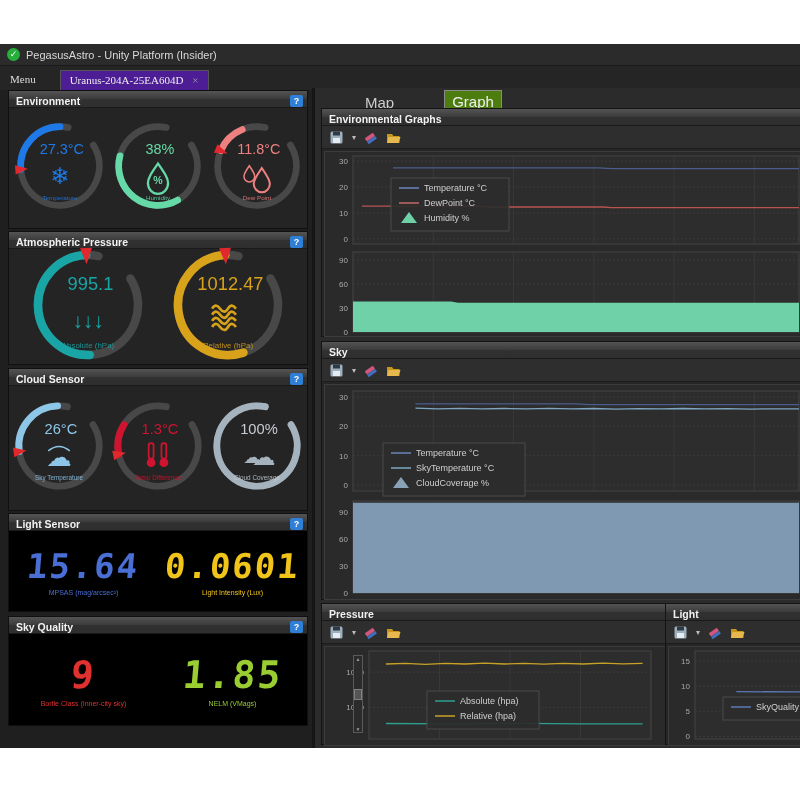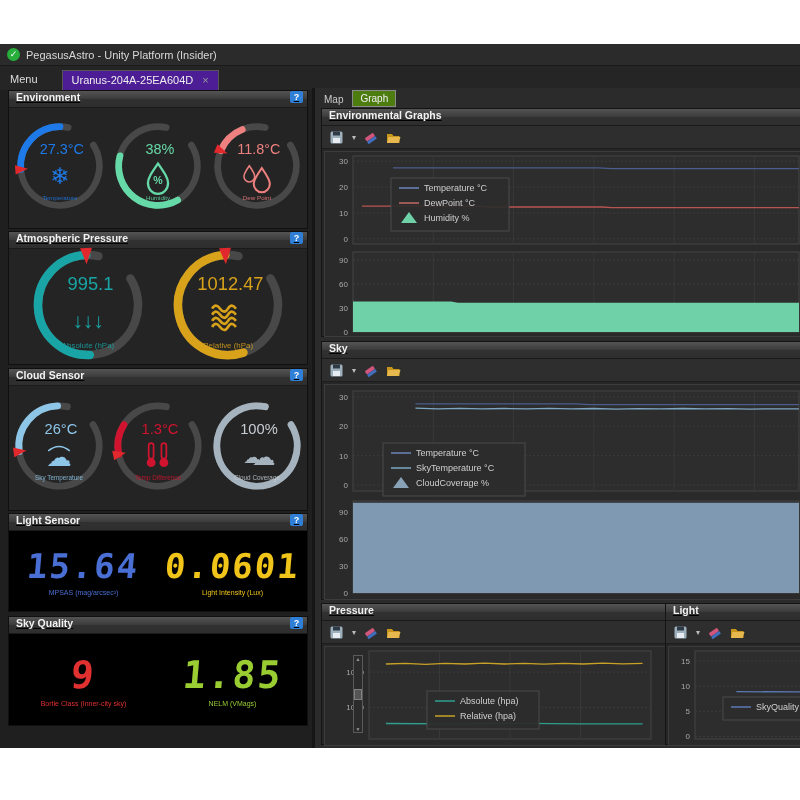--- a/index.html
+++ b/index.html
@@ -1,37 +1,37 @@
 <!DOCTYPE html>
 <html><head>
 <meta charset="utf-8">
 <style>
   html,body{margin:0;padding:0;}
   body{width:800px;height:800px;background:#ffffff;font-family:"Liberation Sans",sans-serif;overflow:hidden;position:relative;}
   #app{position:absolute;left:0;top:44px;width:800px;height:704px;background:#1f1f1f;overflow:hidden;}
   .titlebar{position:absolute;left:0;top:0;width:100%;height:22px;background:#2b2b2b;display:flex;align-items:center;padding-left:7px;box-sizing:border-box;border-bottom:1px solid #1a1a1a;}
   .appicon{width:13px;height:13px;border-radius:50%;background:#27ae3b;color:#fff;font-size:9px;line-height:13px;text-align:center;margin-right:6px;flex:0 0 auto;}
   .title{font-size:11px;color:#d8d8d8;text-align:center;}
-  .menubar{position:absolute;left:0;top:22px;width:100%;height:24px;background:#252526;display:flex;align-items:flex-end;}
+  .menubar{position:absolute;left:0;top:22px;width:100%;height:24px;background:#252526;display:flex;align-items:flex-end;font-family:Liberation Serif, serif;}
   .menu{font-size:11px;color:#dddddd;padding:4px 10px 5px 10px;}
   .doctab{font-size:11px;color:#eeeeee;background:#4c1d95;border:1px solid #555;border-bottom:none;padding:3px 9px 4px 9px;margin-left:14px;display:flex;gap:9px;align-items:center;}
   .closex{color:#9a9a9a;font-size:11px;}
   #leftcol{position:absolute;left:8px;top:46px;width:300px;height:656px;}
   .panel{position:absolute;left:0;width:300px;background:#242424;border:1px solid #101010;box-sizing:border-box;}
-  .phead{height:16px;background:linear-gradient(#545454,#3b3b3b 50%,#313131 52%,#2e2e2e);display:flex;align-items:flex-start;justify-content:space-between;padding:0 4px 0 7px;border-bottom:1px solid #1a1a1a;text-decoration:underline;}
+  .phead{height:16px;background:linear-gradient(#545454,#3b3b3b 50%,#313131 52%,#2e2e2e);display:flex;align-items:flex-end;justify-content:space-between;padding:0 4px 0 7px;border-bottom:1px solid #1a1a1a;}
   .phead span.pt{font-size:10.5px;font-weight:bold;color:#f2f2f2;}
   .help{width:13px;height:12px;background:#2f7fd6;border-radius:2px;color:#fff;font-size:9px;font-weight:bold;text-align:center;line-height:12px;}
   .gaugerow{display:flex;justify-content:space-evenly;align-items:center;height:calc(100% - 17px);}
   .lcdbody{display:flex;height:calc(100% - 17px);background:#000;}
   .lcdcell{flex:1;display:flex;flex-direction:column;align-items:center;justify-content:center;}
   .lcdnum{font-family:"DejaVu Sans Mono",monospace;font-weight:bold;transform:skewX(-5deg);letter-spacing:2px;}
   .lcdlab{font-size:7px;margin-top:3px;}
   #right{position:absolute;left:312px;top:44px;width:488px;height:660px;background:#2b2b2b;border-left:3px solid #161616;overflow:hidden;box-sizing:border-box;}
   .viewtabs{position:absolute;left:2px;top:2px;display:flex;gap:2px;align-items:flex-end;}
-  .vtab{font-size:10px;color:#cccccc;padding:2px 7px;}
+  .vtab{font-size:15px;color:#cccccc;padding:2px 7px;margin-left:41px;}
   .vtab.active{border:1px solid #8a8a8a;background:#4d7c0f;color:#f0f0f0;}
   .cpanel{position:absolute;background:#262626;border:1px solid #141414;box-sizing:border-box;}
   .toolbar{height:22px;background:#2e2e2e;border-bottom:1px solid #1d1d1d;display:flex;align-items:center;gap:7px;padding-left:7px;}
   .tbicon{display:flex;align-items:center;}
   .caret{color:#bbbbbb;font-size:8px;margin-left:1px;}
   .chartwrap{position:relative;margin:2px;background:#2a2a2a;border:1px solid #3c3c3c;overflow:hidden;}
   svg text{font-family:"Liberation Sans",sans-serif;}
   .vslider{position:absolute;left:28px;top:8px;width:10px;height:78px;background:#2b2b2b;border:1px solid #5a5a5a;display:flex;flex-direction:column;justify-content:space-between;align-items:center;box-sizing:border-box;}
   .vslider .arr{font-size:5px;color:#999;line-height:6px;}
   .vthumb{width:8px;height:11px;background:#555;border:1px solid #808080;box-sizing:border-box;}

